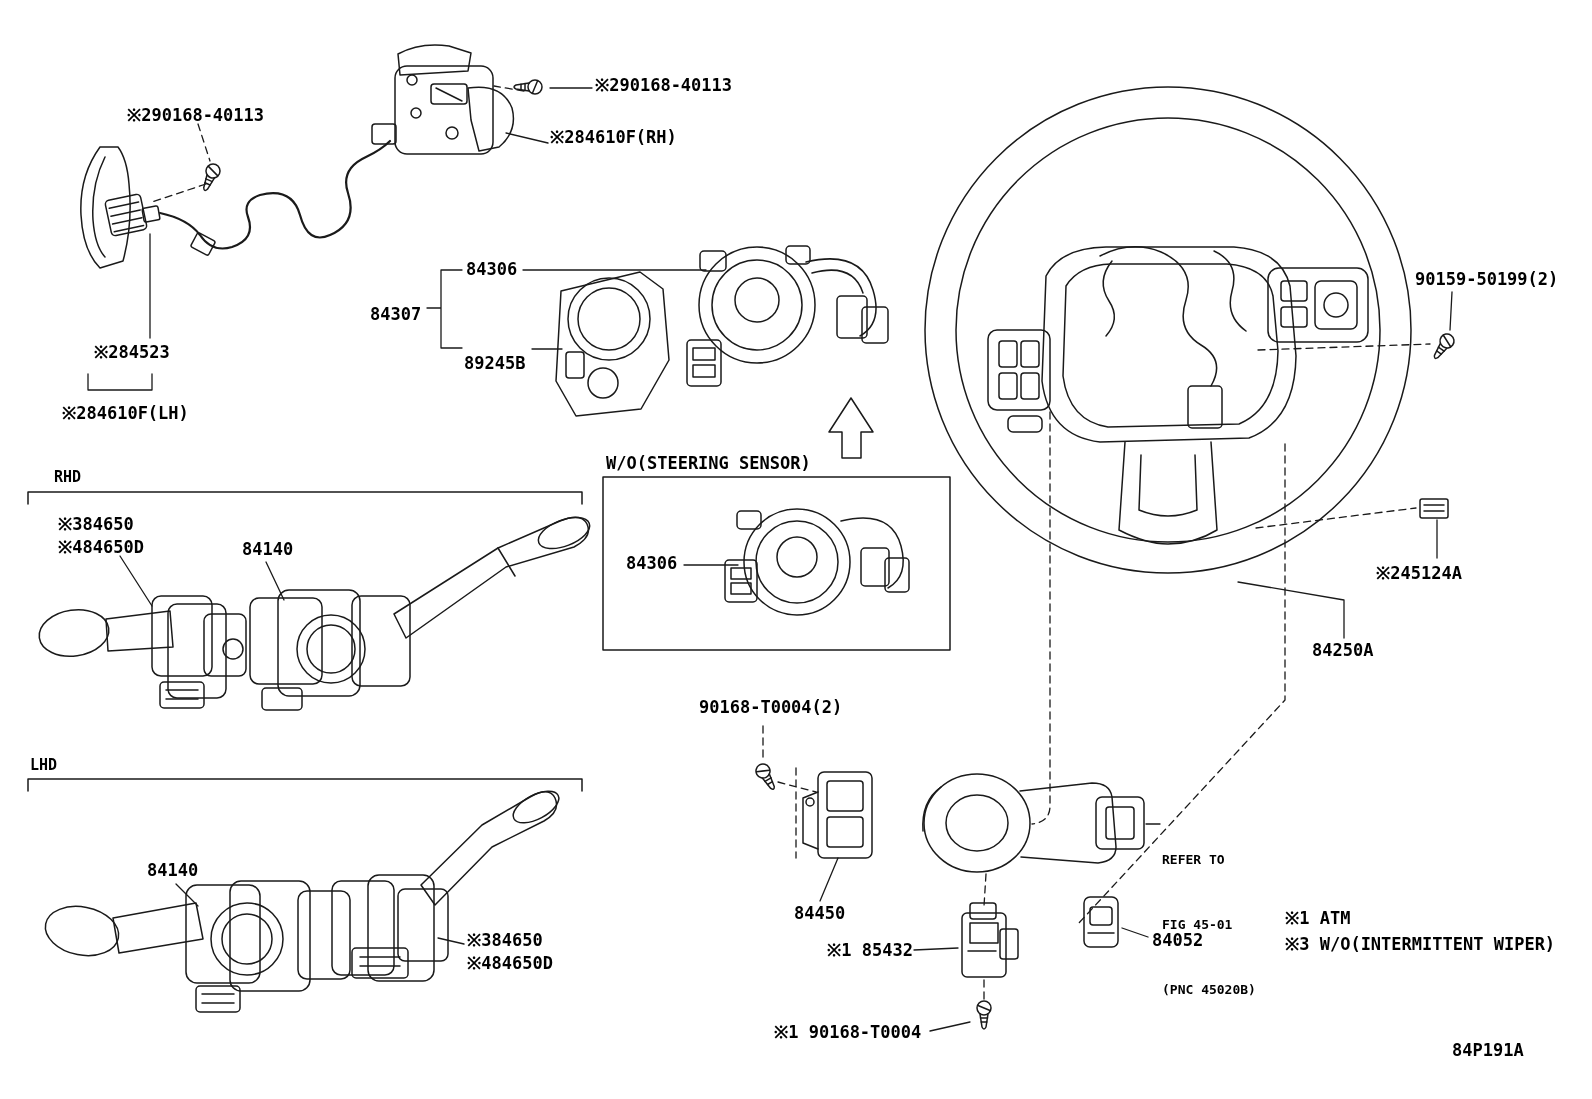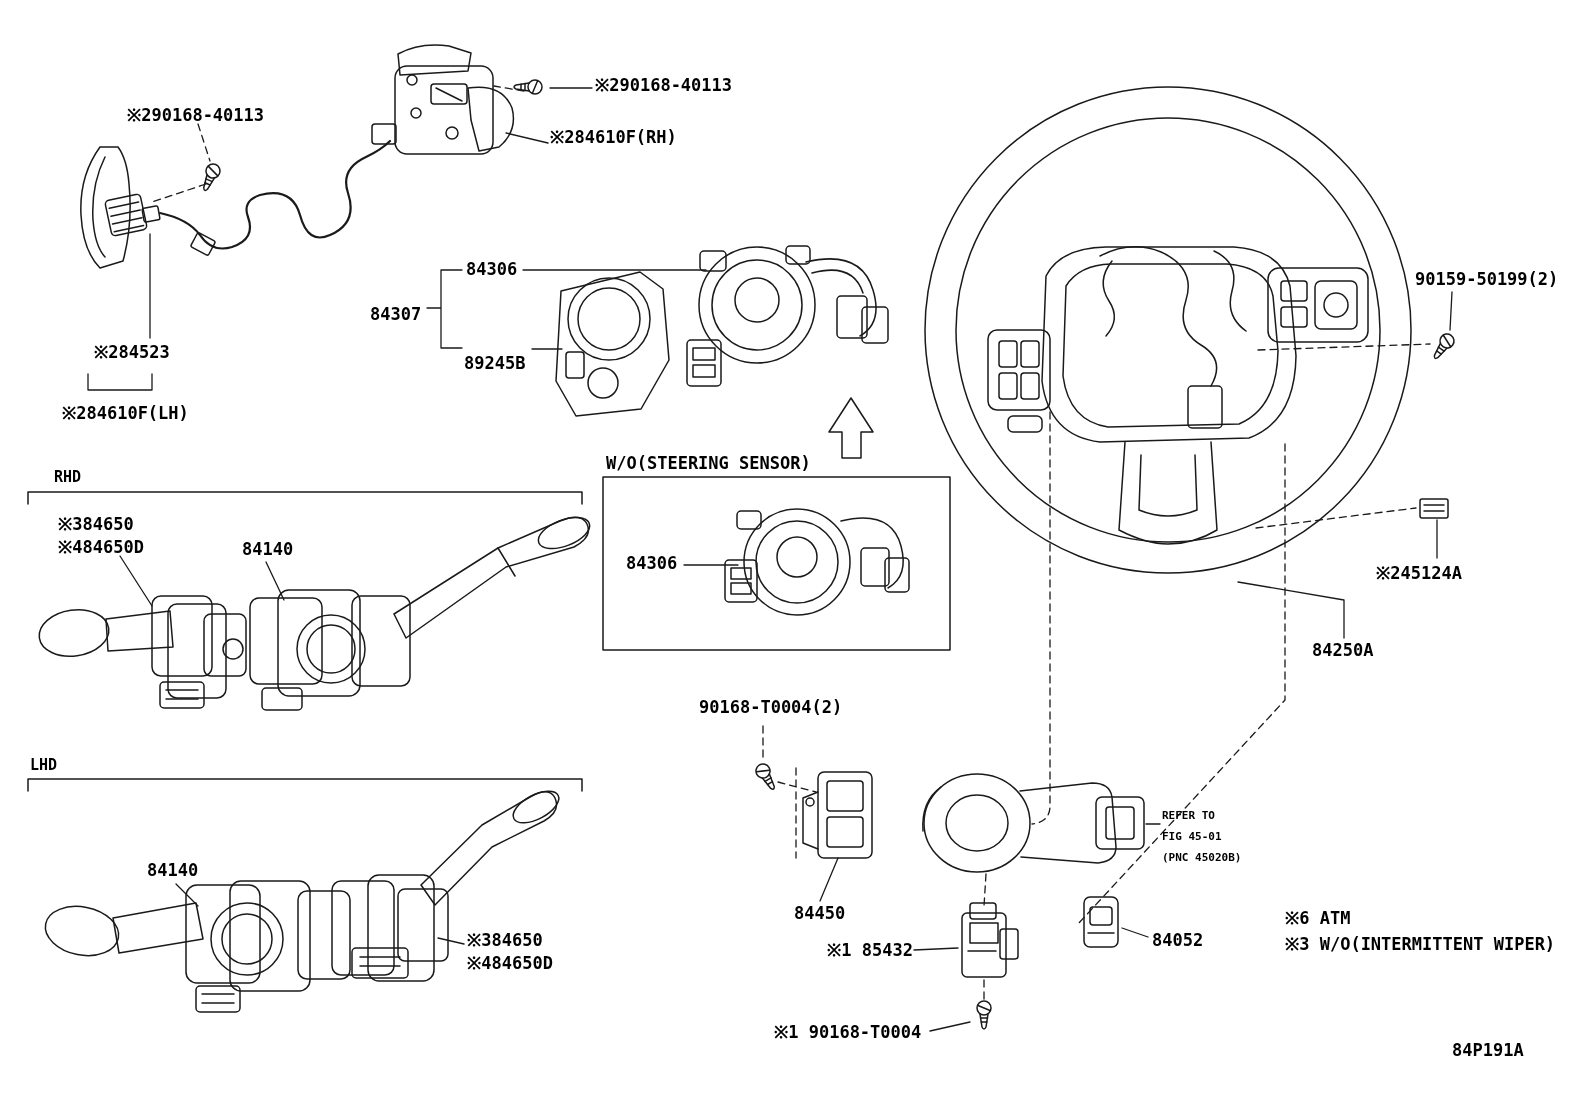--- a/index.html
+++ b/index.html
@@ -14,21 +14,21 @@
     font-weight: 700;
     color: #000;
   }
   .art { position: absolute; left: 0; top: 0; }
   .lbl {
     position: absolute;
     font-size: 17px;
     line-height: 1.2;
     white-space: nowrap;
   }
-  .block .line { font-size: 11px; line-height: 21px; }
+  .block .line { font-size: 13px; line-height: 21px; margin-top: 44px; }
   .notes .line { font-size: 17px; line-height: 26px; }
   .small-caps { font-size: 15px; }
 </style>
 </head>
 <body>
 
 <div class="stage">
 
   <svg class="art" width="1592" height="1099" viewBox="0 0 1592 1099" aria-hidden="true">
     <defs>
@@ -293,17 +293,17 @@
   <div class="lbl" style="left:774px; top:1022px;">※1 90168-T0004</div>
   <div class="lbl" style="left:1452px; top:1040px;">84P191A</div>
 
   <div class="lbl block" style="left:1162px; top:805px;">
     <div class="line">REFER TO</div>
     <div class="line">FIG 45-01</div>
     <div class="line">(PNC 45020B)</div>
   </div>
 
   <div class="lbl notes" style="left:1285px; top:905px;">
-    <div class="line">※6 ATM</div>
+    <div class="line">※1 ATM</div>
     <div class="line">※3 W/O(INTERMITTENT WIPER)</div>
   </div>
 
 </div>
 
 </body></html>

